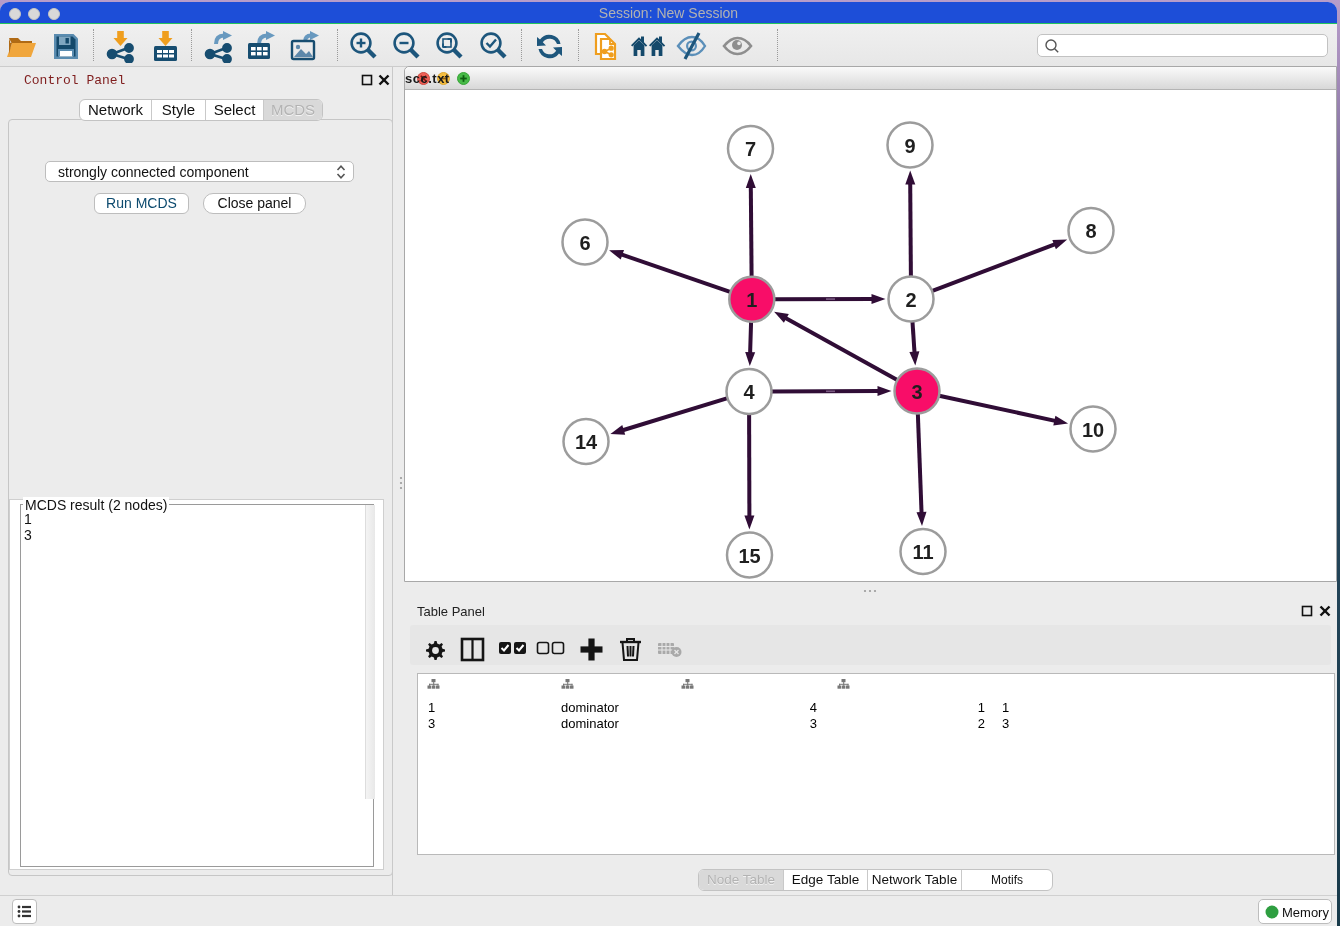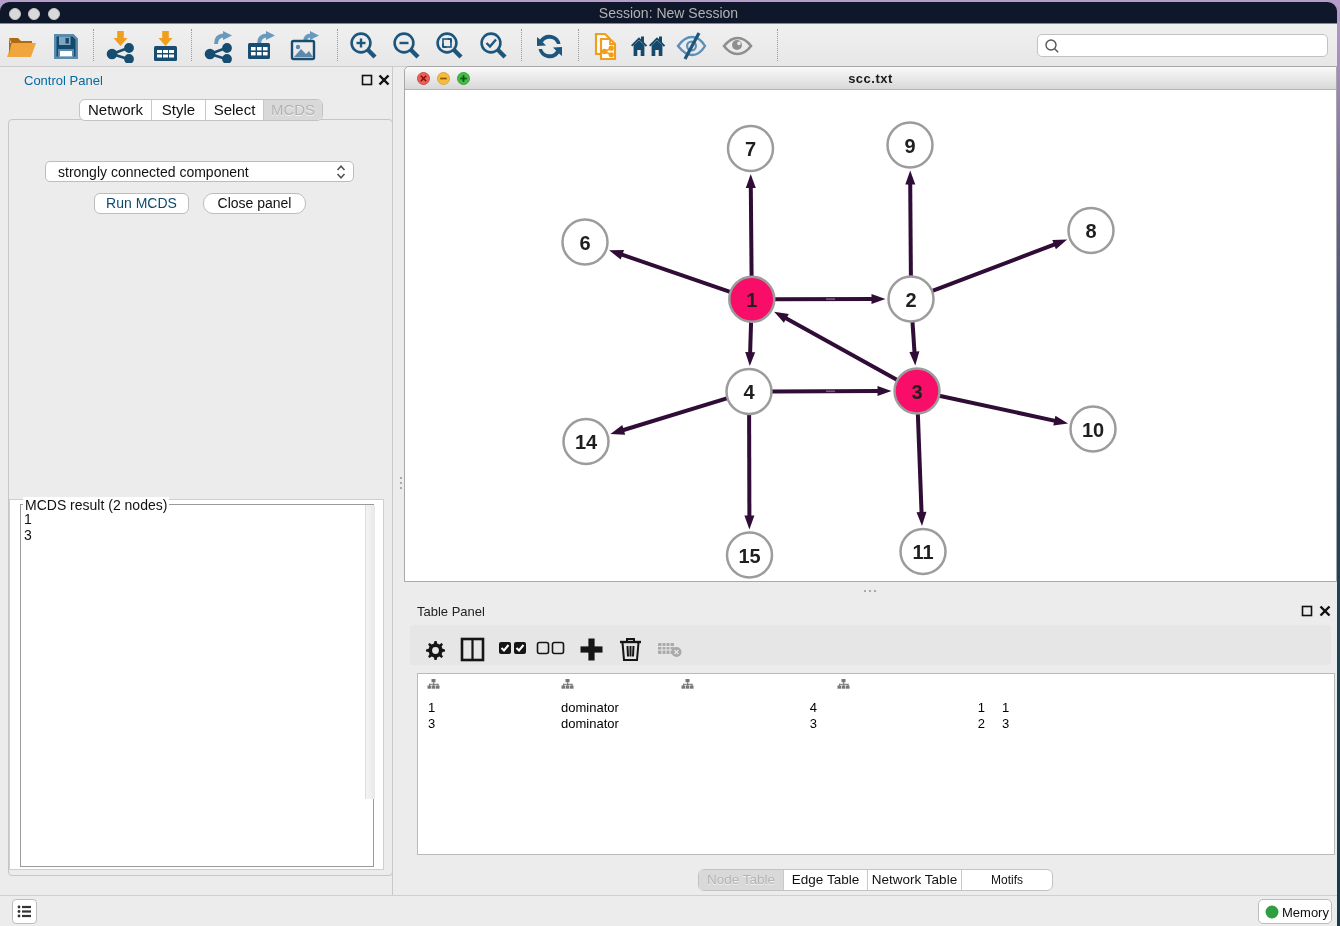--- a/index.html
+++ b/index.html
@@ -2,47 +2,47 @@
 <html><head><meta charset="utf-8">
 <style>
   html,body{margin:0;padding:0;}
   body{width:1340px;height:926px;position:relative;overflow:hidden;
        font-family:"Liberation Sans",sans-serif;
        background:linear-gradient(180deg,#b79dca 0%,#a58cba 8%,#6f6490 22%,#39506a 38%,#24455a 55%,#183a4a 100%);}
   .abs{position:absolute;}
   #win{position:absolute;left:0;top:2px;width:1337px;height:924px;background:#ececec;
        border-radius:9px 9px 0 0;}
   
-  #titlebar{position:absolute;left:0;top:0;width:100%;height:21px;background:#0f172a;
+  #titlebar{position:absolute;left:0;top:0;width:100%;height:21px;background:#1d4ed8;
        border-bottom:5px solid #22c55e;border-radius:9px 9px 0 0;}
   .tl{position:absolute;top:6px;width:12px;height:12px;border-radius:50%;
       background:#d9d9d9;border:1px solid #c4c4c4;box-sizing:border-box;}
   #apptitle{position:absolute;top:3px;width:100%;text-align:center;font-size:14px;color:#b2b2b2;}
   
   #toolbar{position:absolute;left:0;top:22px;width:100%;height:42px;
        background:linear-gradient(#f0f0f0,#e7e7e7);border-bottom:1px solid #cccccc;}
   .sep{position:absolute;top:5px;height:32px;width:0;border-left:1px dotted #9a9a9a;}
   #search{position:absolute;left:1037px;top:10px;width:291px;height:23px;background:#fff;
        border:1px solid #c2c2c2;border-radius:5px;box-sizing:border-box;}
   
-  #cp-title{position:absolute;left:24px;top:71px;font-size:13px;color:#0369a1;}
+  #cp-title{position:absolute;left:24px;top:71px;font-size:13px;color:#7f1d1d;font-family:Liberation Mono, monospace;}
   #cp-tabs{position:absolute;left:79px;top:97px;height:20px;display:flex;
        border:1px solid #c3c3c3;border-radius:6px;overflow:hidden;background:#fff;}
   .tabseg{height:20px;line-height:20px;font-size:15px;color:#111;text-align:center;
        border-right:1px solid #c9c9c9;}
   #cp-pane{position:absolute;left:8px;top:117px;width:383px;height:755px;
        border:1px solid #c6c6c6;border-radius:4px;}
   
   #nw{position:absolute;left:404px;top:64px;width:933px;height:516px;
       border:1px solid #a8a8a8;box-sizing:border-box;background:#fff;
       border-radius:5px 0 0 0;}
   #nw-bar{position:absolute;left:0;top:0;width:100%;height:23px;
       background:linear-gradient(#fafafa,#d8d8d8);border-bottom:1px solid #b4b4b4;
       border-radius:5px 0 0 0;box-sizing:border-box;}
-  #nw-title{position:absolute;width:100%;top:4px;text-align:center;font-size:13px;
+  #nw-title{position:absolute;width:100%;top:4px;font-size:13px;
       font-weight:bold;color:#1a1a1a;letter-spacing:.5px;}
   .mac{position:absolute;top:5px;width:13px;height:13px;border-radius:50%;box-sizing:border-box;}
   
   #tp{position:absolute;left:404px;top:594px;width:936px;height:294px;}
   #tp-title{position:absolute;left:13px;top:8px;font-size:13px;color:#222;}
   #tp-toolbar{position:absolute;left:6px;top:29px;width:921px;height:40px;background:#e6e6e6;border-radius:3px;}
   #tbl{position:absolute;left:13px;top:77px;width:918px;height:182px;background:#fff;
        border:1px solid #b9b9b9;box-sizing:border-box;}
   #tbl-head{position:absolute;left:0;top:2px;height:20px;background:#f2f2f2;
        border-bottom:1px solid #c9c9c9;width:660px;}

